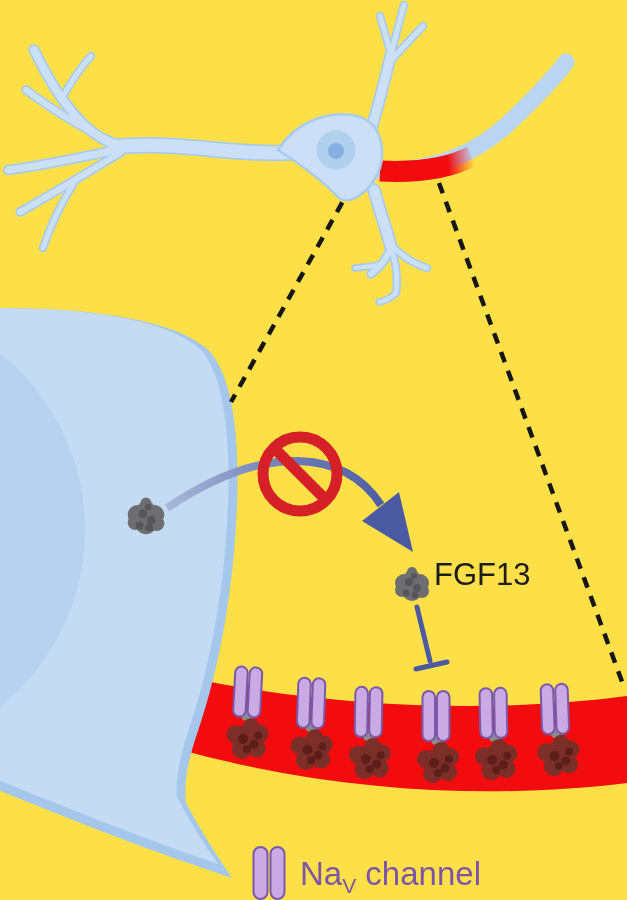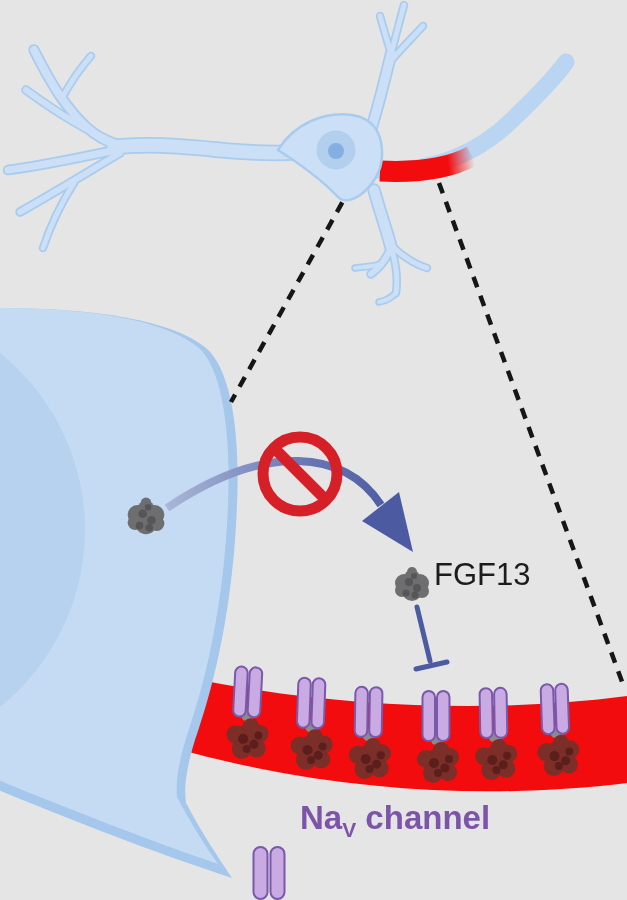--- a/index.html
+++ b/index.html
@@ -6,41 +6,41 @@
     --ais-red:#f20c0e; --nosign-red:#d62027;
     --channel-fill:#c9aae3; --channel-stroke:#7a58aa; --nav-text-purple:#7d55a8;
     --cell-body:#c4dbf3; --cell-membrane:#a4c7eb; --cell-inner:#b7d2ef;
     --neuron-fill:#cbe0f6; --neuron-stroke:#a8cbee; --axon-distal:#b9d5f1;
     --nucleus:#b3cfee; --nucleolus:#85afe1;
     --arrow-blue:#4c5ba1; --arrow-tail:#a9b6d6;
     --maroon-blob:#7c2e28; --maroon-dark:#5c1e1a; --gray-blob:#6e6e70; --gray-dark:#565658;
     --dash-black:#161616; --ink:#1c1c1c; --wedge-gray:#8b8b8d;
   }
   html,body{margin:0;padding:0;background:#ffffff;}
-  #stage{position:relative;width:627px;height:900px;overflow:hidden;background:#e5e5e5;
+  #stage{position:relative;width:627px;height:900px;overflow:hidden;background:#fde047;
          font-family:"Liberation Sans", sans-serif;}
   #art{position:absolute;left:0;top:0;}
   .dend-o{stroke:var(--neuron-stroke);fill:none;stroke-linecap:round;}
   .dend-f{stroke:var(--neuron-fill);fill:none;stroke-linecap:round;}
   .soma{fill:var(--neuron-fill);stroke:var(--neuron-stroke);stroke-width:2.5;}
   .cell-outer{fill:var(--cell-membrane);}
   .cell-body{fill:var(--cell-body);}
   .cell-inner{fill:var(--cell-inner);}
   .band{fill:var(--ais-red);}
   .pill{fill:var(--channel-fill);stroke:var(--channel-stroke);stroke-width:2;}
   .mbase{fill:var(--maroon-blob);} .mdark{fill:var(--maroon-dark);}
   .gbase{fill:var(--gray-blob);} .gdark{fill:var(--gray-dark);}
   .wedge{fill:var(--wedge-gray);}
   .dash{stroke:var(--dash-black);stroke-width:4.5;fill:none;stroke-dasharray:11 9;}
   .nucleus{fill:var(--nucleus);} .nucleolus{fill:var(--nucleolus);}
   .inhib{stroke:var(--arrow-blue);stroke-width:5;stroke-linecap:round;fill:none;}
   .label{position:absolute;white-space:nowrap;}
   #fgf13-label{left:434px;top:557px;font-size:31px;color:var(--ink);}
   #ais-label{left:250px;top:809px;font-size:28px;color:var(--ais-red);}
-  #nav-label{left:300px;top:799px;font-size:33px;color:var(--nav-text-purple);font-weight:bold;}
+  #nav-label{left:300px;top:855px;font-size:33px;color:var(--nav-text-purple);}
   #nav-label sub{font-size:21px;line-height:0;}
   #legend-icon{position:absolute;left:252px;top:845px;width:34px;height:57px;}
 </style>
 </head>
 <body>
 
 <div id="stage">
 
 <svg id="art" width="627" height="900" viewBox="0 0 627 900">
   <defs>

